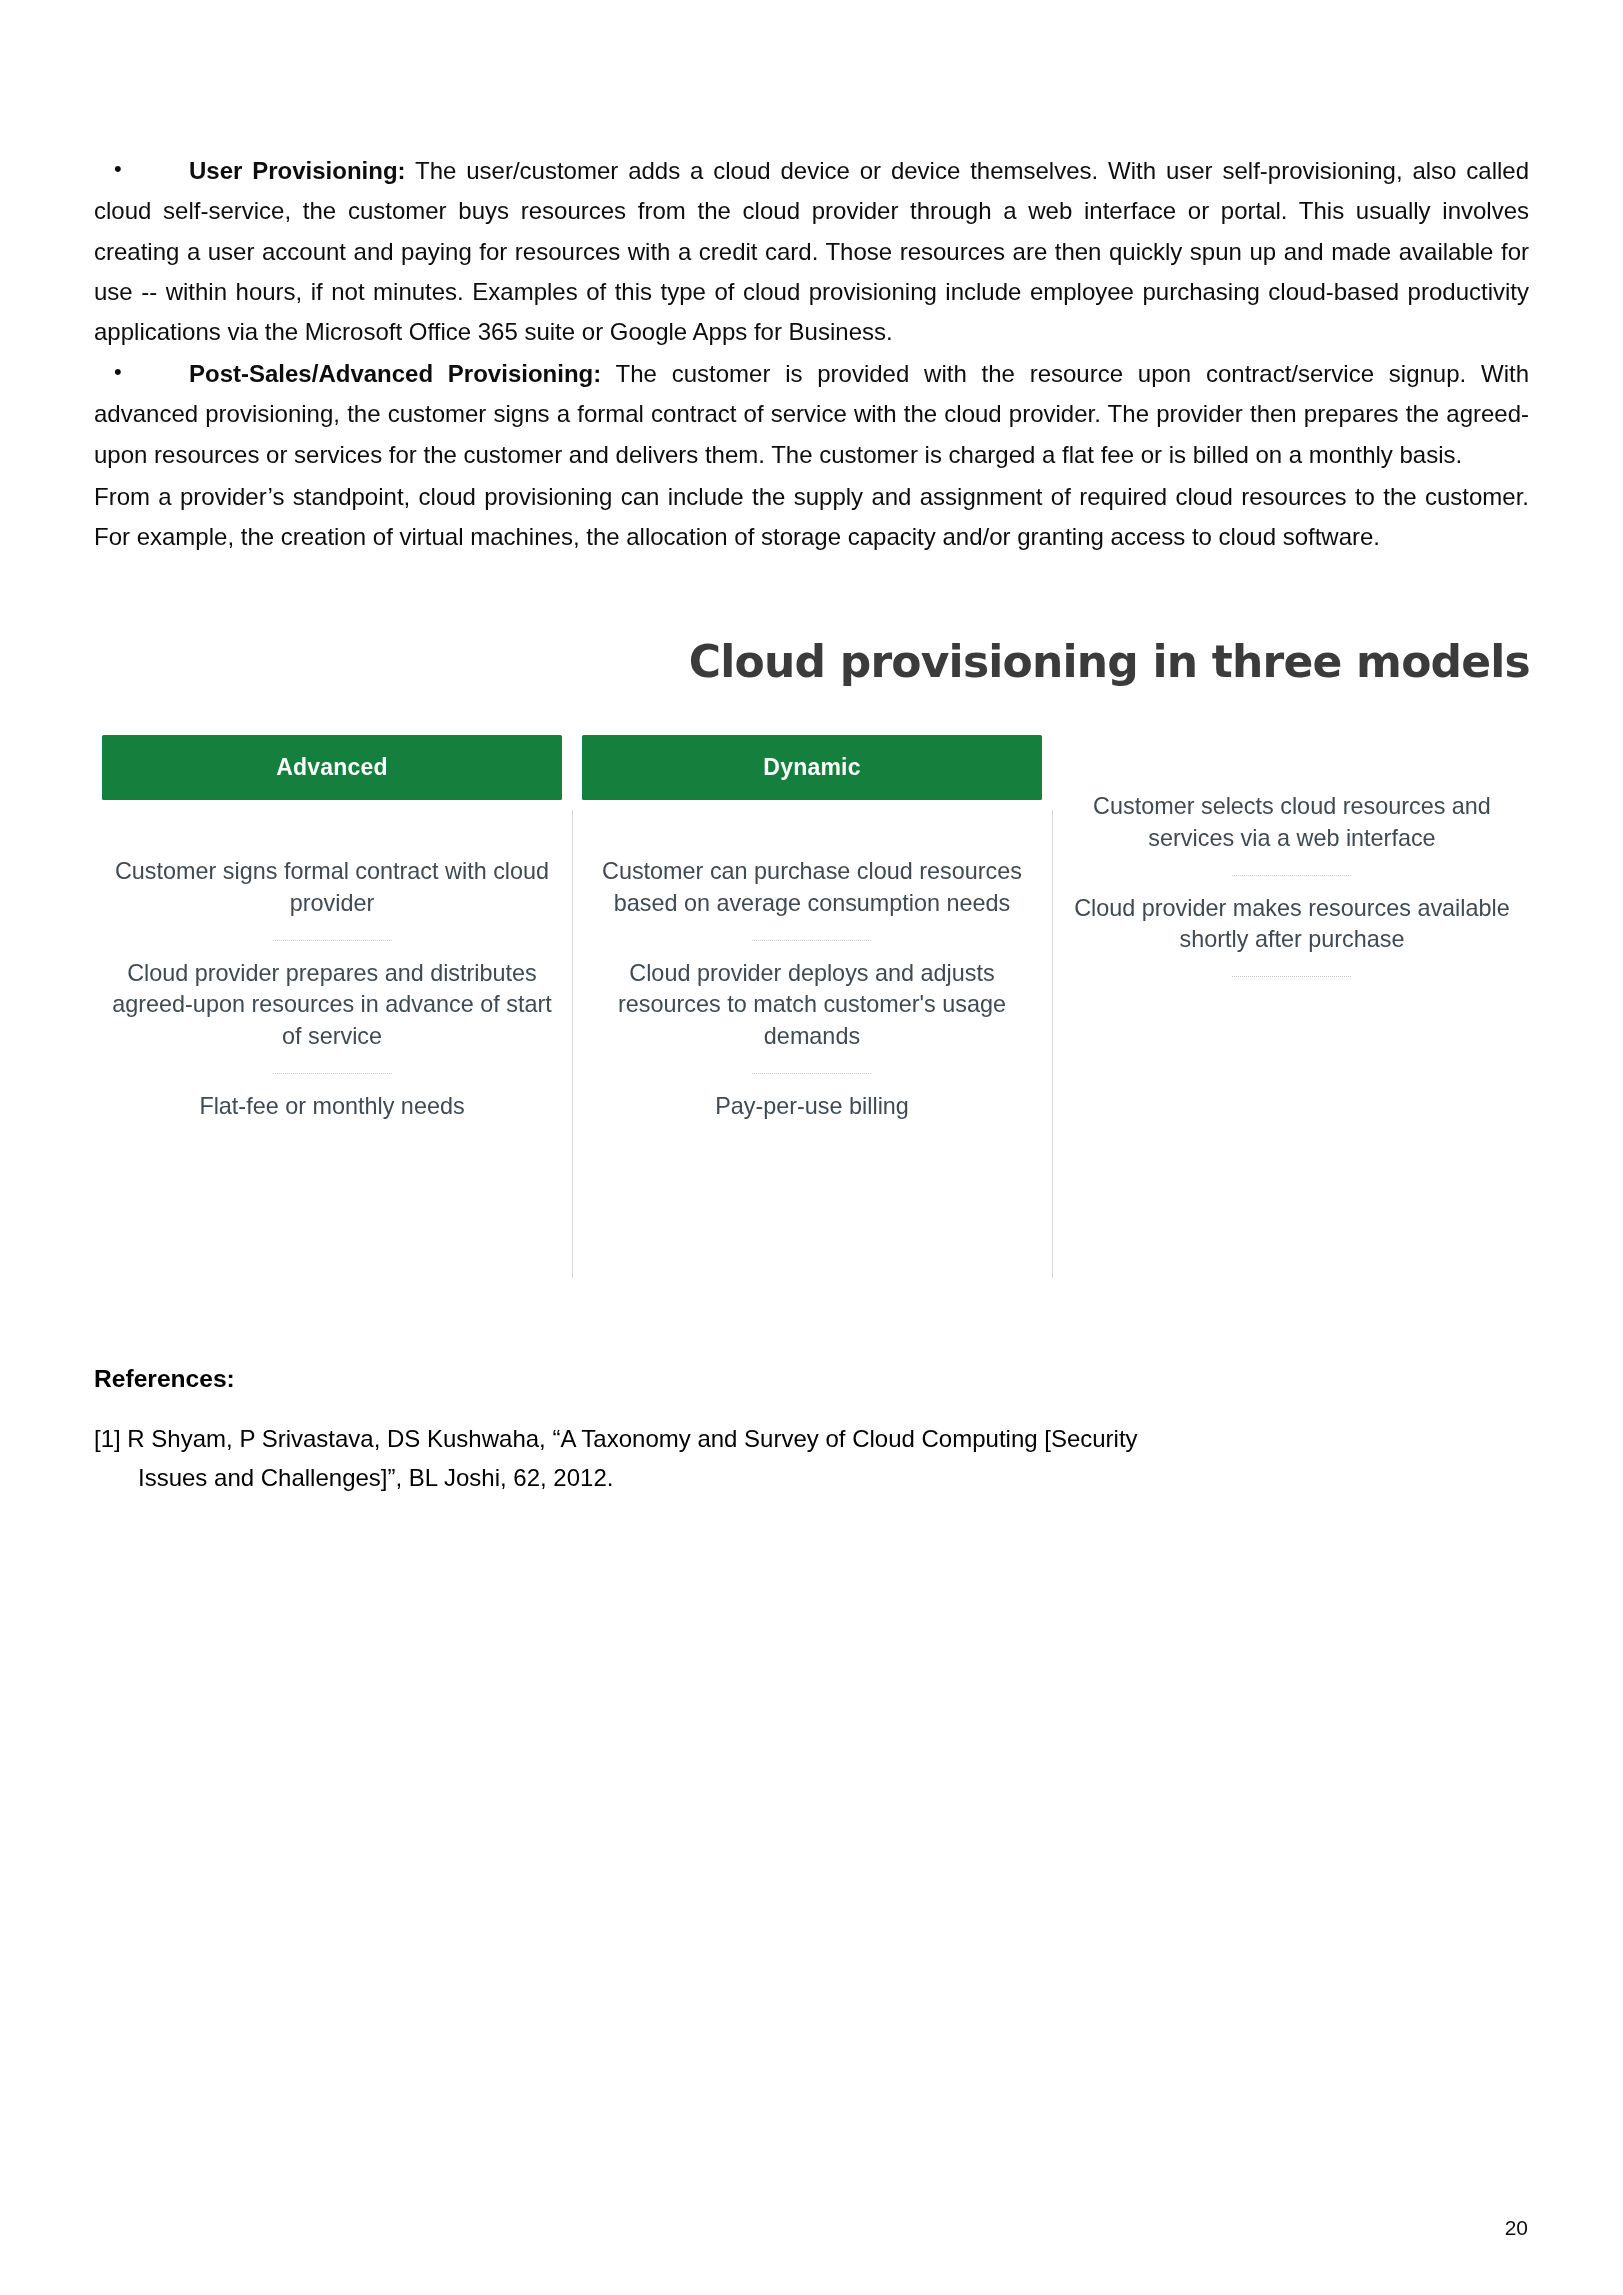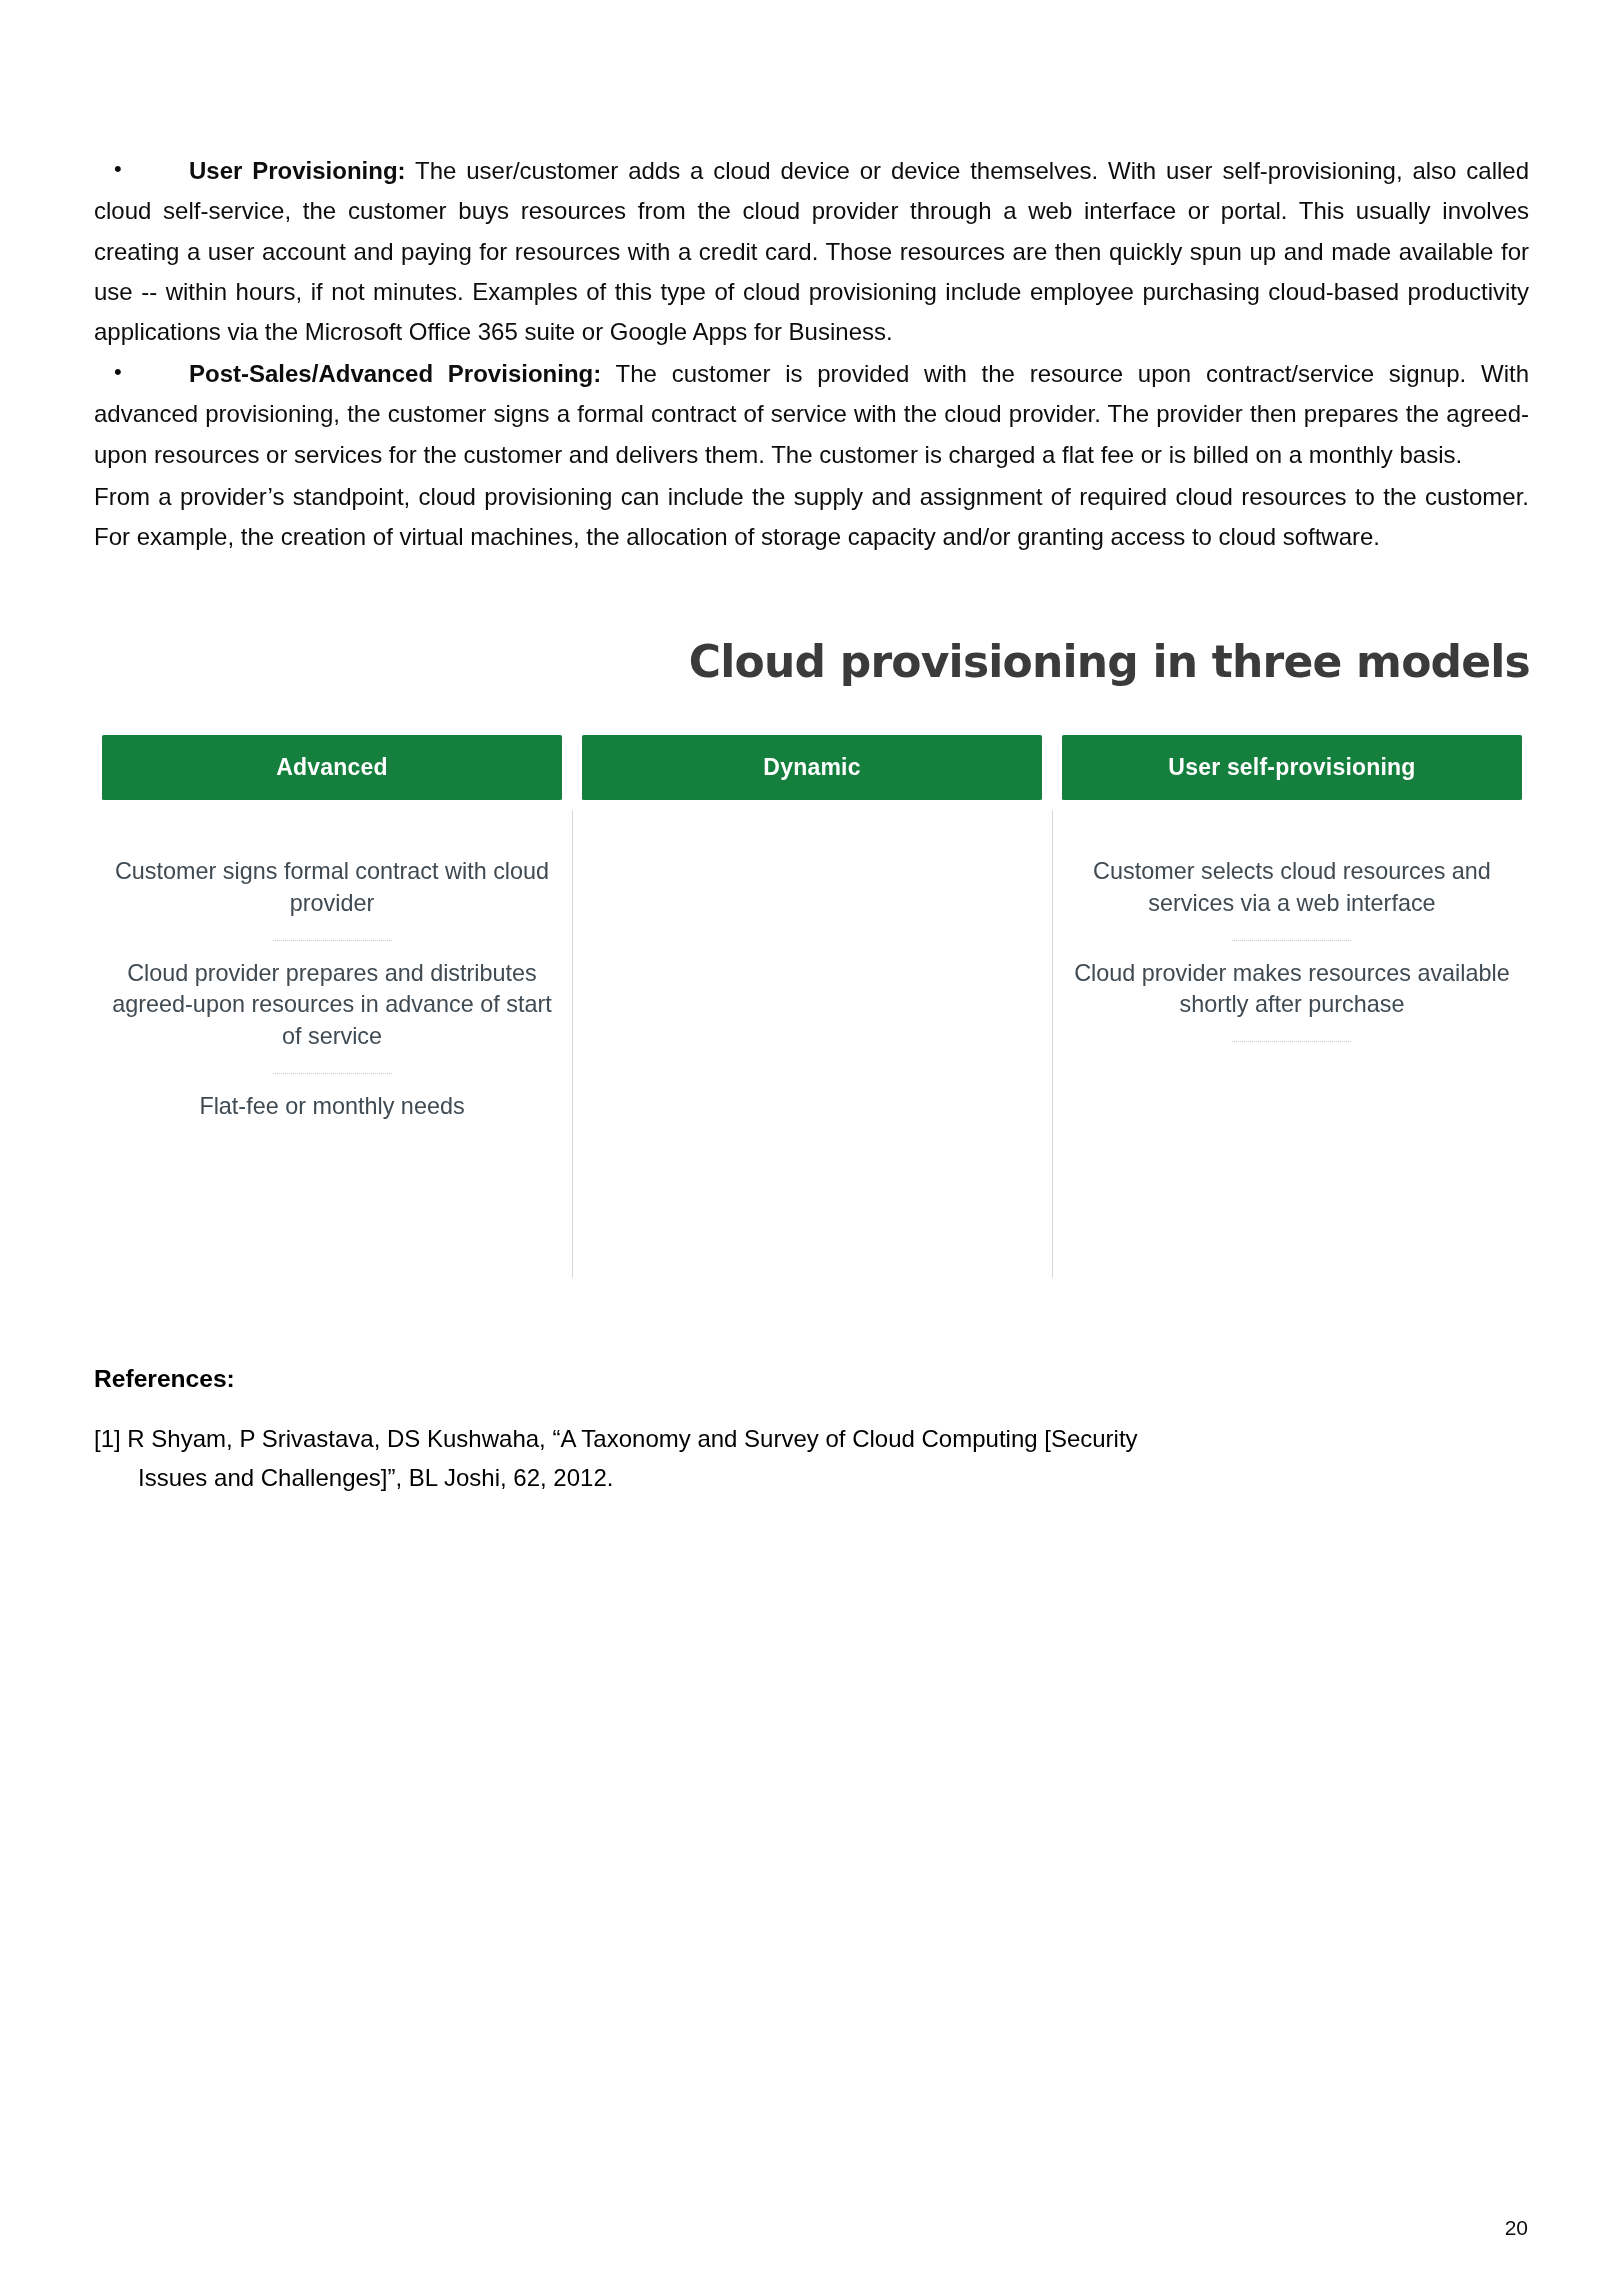--- a/index.html
+++ b/index.html
@@ -166,26 +166,32 @@
           <div class="block">Cloud provider prepares and distributes agreed-upon resources in advance of start of service</div>
           <div class="divider"></div>
           <div class="block">Flat-fee or monthly needs</div>
         </div>
       </div>
 
       <div class="col-sep"></div>
 
       <div class="col">
         <div class="col-header">Dynamic</div>
+        <div class="col-body">
+          <div class="block">Customer can purchase cloud resources based on average consumption needs</div>
+          <div class="divider"></div>
+          <div class="block">Cloud provider deploys and adjusts resources to match customer's usage demands</div>
+          <div class="divider"></div>
+          <div class="block">Pay-per-use billing</div>
+        </div>
       </div>
 
       <div class="col-sep"></div>
 
       <div class="col">
-        <div class="col-header">User self-provisioning</div>
         <div class="col-body">
           <div class="block">Customer selects cloud resources and services via a web interface</div>
           <div class="divider"></div>
           <div class="block">Cloud provider makes resources available shortly after purchase</div>
           <div class="divider"></div>
         </div>
       </div>
 
     </div>
   </div>

